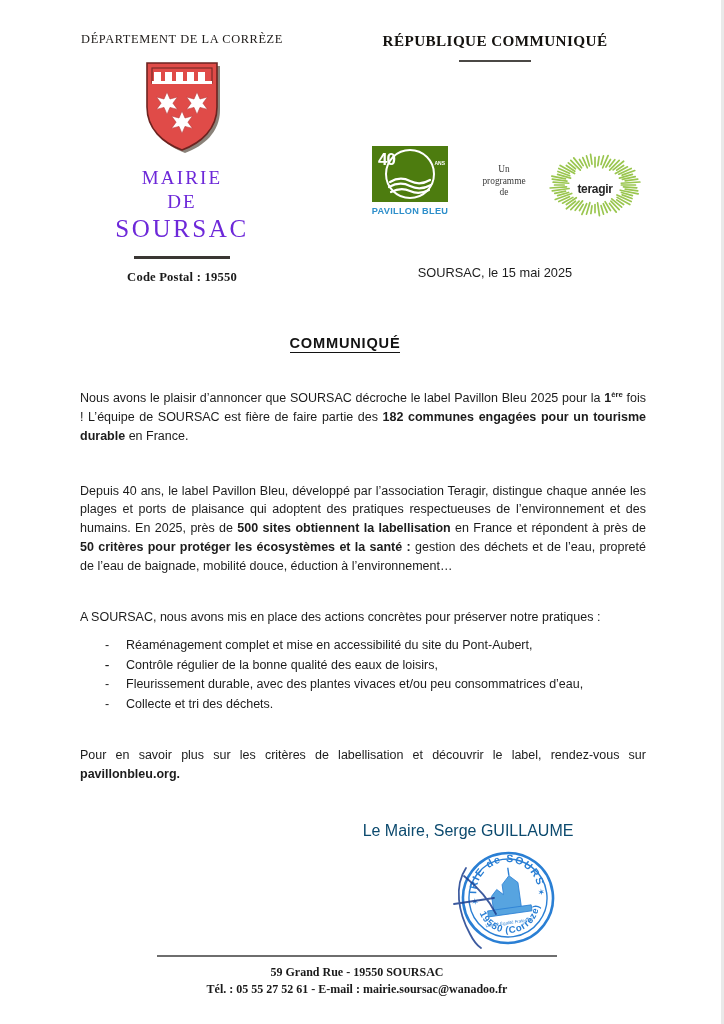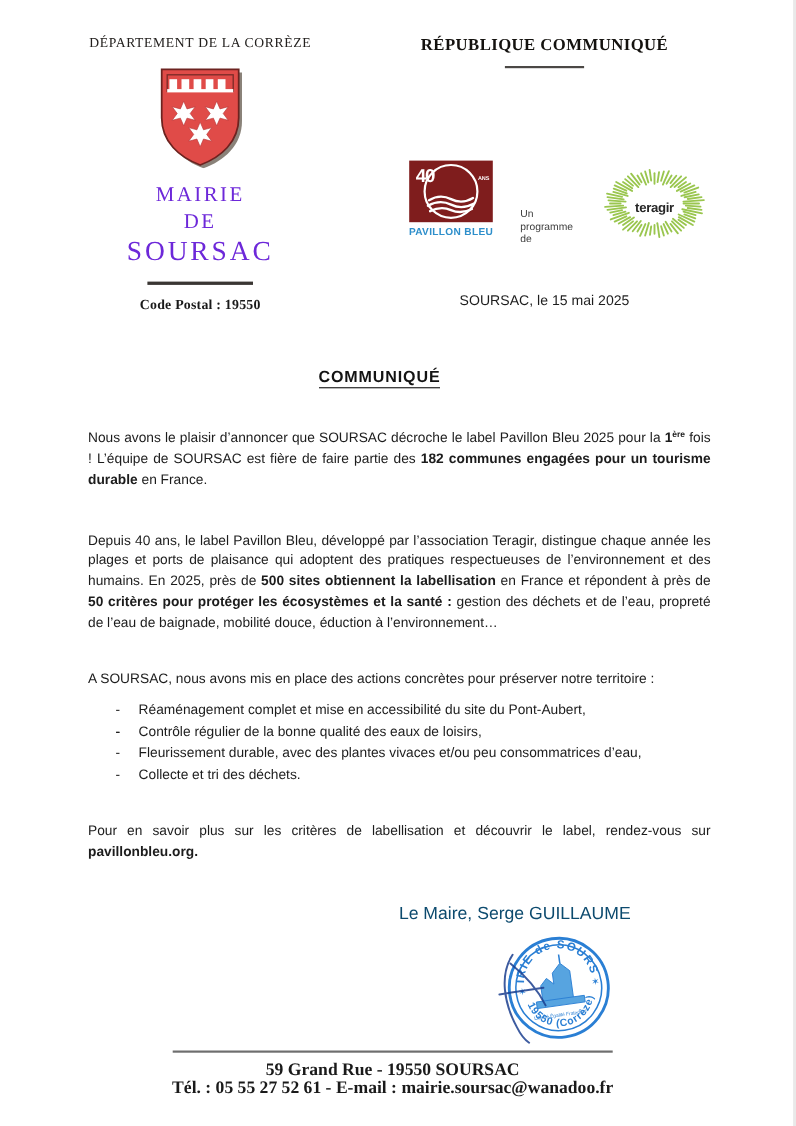--- a/index.html
+++ b/index.html
@@ -83,21 +83,21 @@
 
   
   .logos {
     position: absolute;
     left: 355px; top: 146px;
     width: 300px; height: 86px;
   }
   .pb-logo { position: absolute; left: 12px; top: 0; width: 86px; text-align: center; }
   .pb-square {
     width: 76px; height: 56px;
-    background: #7f1d1d;
+    background: #4d7c0f;
     margin: 0 auto;
     position: relative;
     overflow: hidden;
   }
   .pb-circle {
     position: absolute;
     left: 50%; top: 50%;
     transform: translate(-50%, -50%);
     width: 46px; height: 46px;
     border-radius: 50%;
@@ -127,26 +127,25 @@
     color: #2E8FCB;
     letter-spacing: 0.3px;
     text-align: center;
   }
 
   .tg-logo { position: absolute; left: 118px; top: 4px; width: 182px; height: 74px; }
   .tg-pre {
     position: absolute;
     left: 0; top: 14px;
     width: 62px;
-    text-align: left;
-    font-family: Liberation Sans, sans-serif;
+    text-align: center;
+    font-family: Liberation Serif, serif;
     font-size: 9.4px;
     line-height: 11.6px;
     color: #3b3b3b;
-    margin-top: 24px;
   }
   .tg-burst { position: absolute; left: 62px; top: -4px; width: 120px; height: 78px; }
   .tg-word {
     position: absolute;
     left: 62px; top: 0;
     width: 120px; height: 78px;
     display: flex; align-items: center; justify-content: center;
     font-family: "Liberation Sans", sans-serif;
     font-size: 12px;
     font-weight: 600;
@@ -225,21 +224,21 @@
     text-align: center;
   }
   .footer-rule {
     width: 400px; height: 2.2px;
     background: #6e6e6e;
     margin: 0 auto 7px auto;
   }
   .footer-line {
     font-family: "Liberation Serif", serif;
     font-weight: bold;
-    font-size: 16px;
+    font-size: 12px;
     line-height: 17px;
     color: #1a1a1a;
   }
 </style>
 </head>
 <body>
 
 <div class="page">
 
   <div class="hdr-left">
@@ -383,21 +382,21 @@
   <div class="body">
 
     <p><span>Nous avons le plaisir d’annoncer que SOURSAC décroche le label Pavillon Bleu 2025 pour la </span><b>1</b><sup>ère</sup><span> fois ! L’équipe de SOURSAC est fière de faire partie des </span><b>182 communes engagées pour un tourisme durable</b><span> en France.</span></p>
 
     <div class="gap-lg"></div>
 
     <p><span>Depuis 40 ans, le label Pavillon Bleu, développé par l’association Teragir, distingue chaque année les plages et ports de plaisance qui adoptent des pratiques respectueuses de l’environnement et des humains. En 2025, près de </span><b>500 sites obtiennent la labellisation</b><span> en France et répondent à près de </span><b>50 critères pour protéger les écosystèmes et la santé :</b><span> gestion des déchets et de l’eau, propreté de l’eau de baignade, mobilité douce, éduction à l’environnement…</span></p>
 
     <div class="gap-md"></div>
 
-    <p>A SOURSAC, nous avons mis en place des actions concrètes pour préserver notre territoire :</p>
+    <p>A SOURSAC, nous avons mis en place des actions concrètes pour préserver notre pratiques :</p>
 
     <ul class="bullets">
       <li><span class="dash">-</span><span>Réaménagement complet et mise en accessibilité du site du Pont-Aubert,</span></li>
       <li><span class="dash">-</span></li>
       <li><span class="dash">-</span><span>Contrôle régulier de la bonne qualité des eaux de loisirs,</span></li>
       <li><span class="dash">-</span><span>Fleurissement durable, avec des plantes vivaces et/ou peu consommatrices d’eau,</span></li>
       <li><span class="dash">-</span><span>Collecte et tri des déchets.</span></li>
     </ul>
 
     <div class="gap-md"></div>

